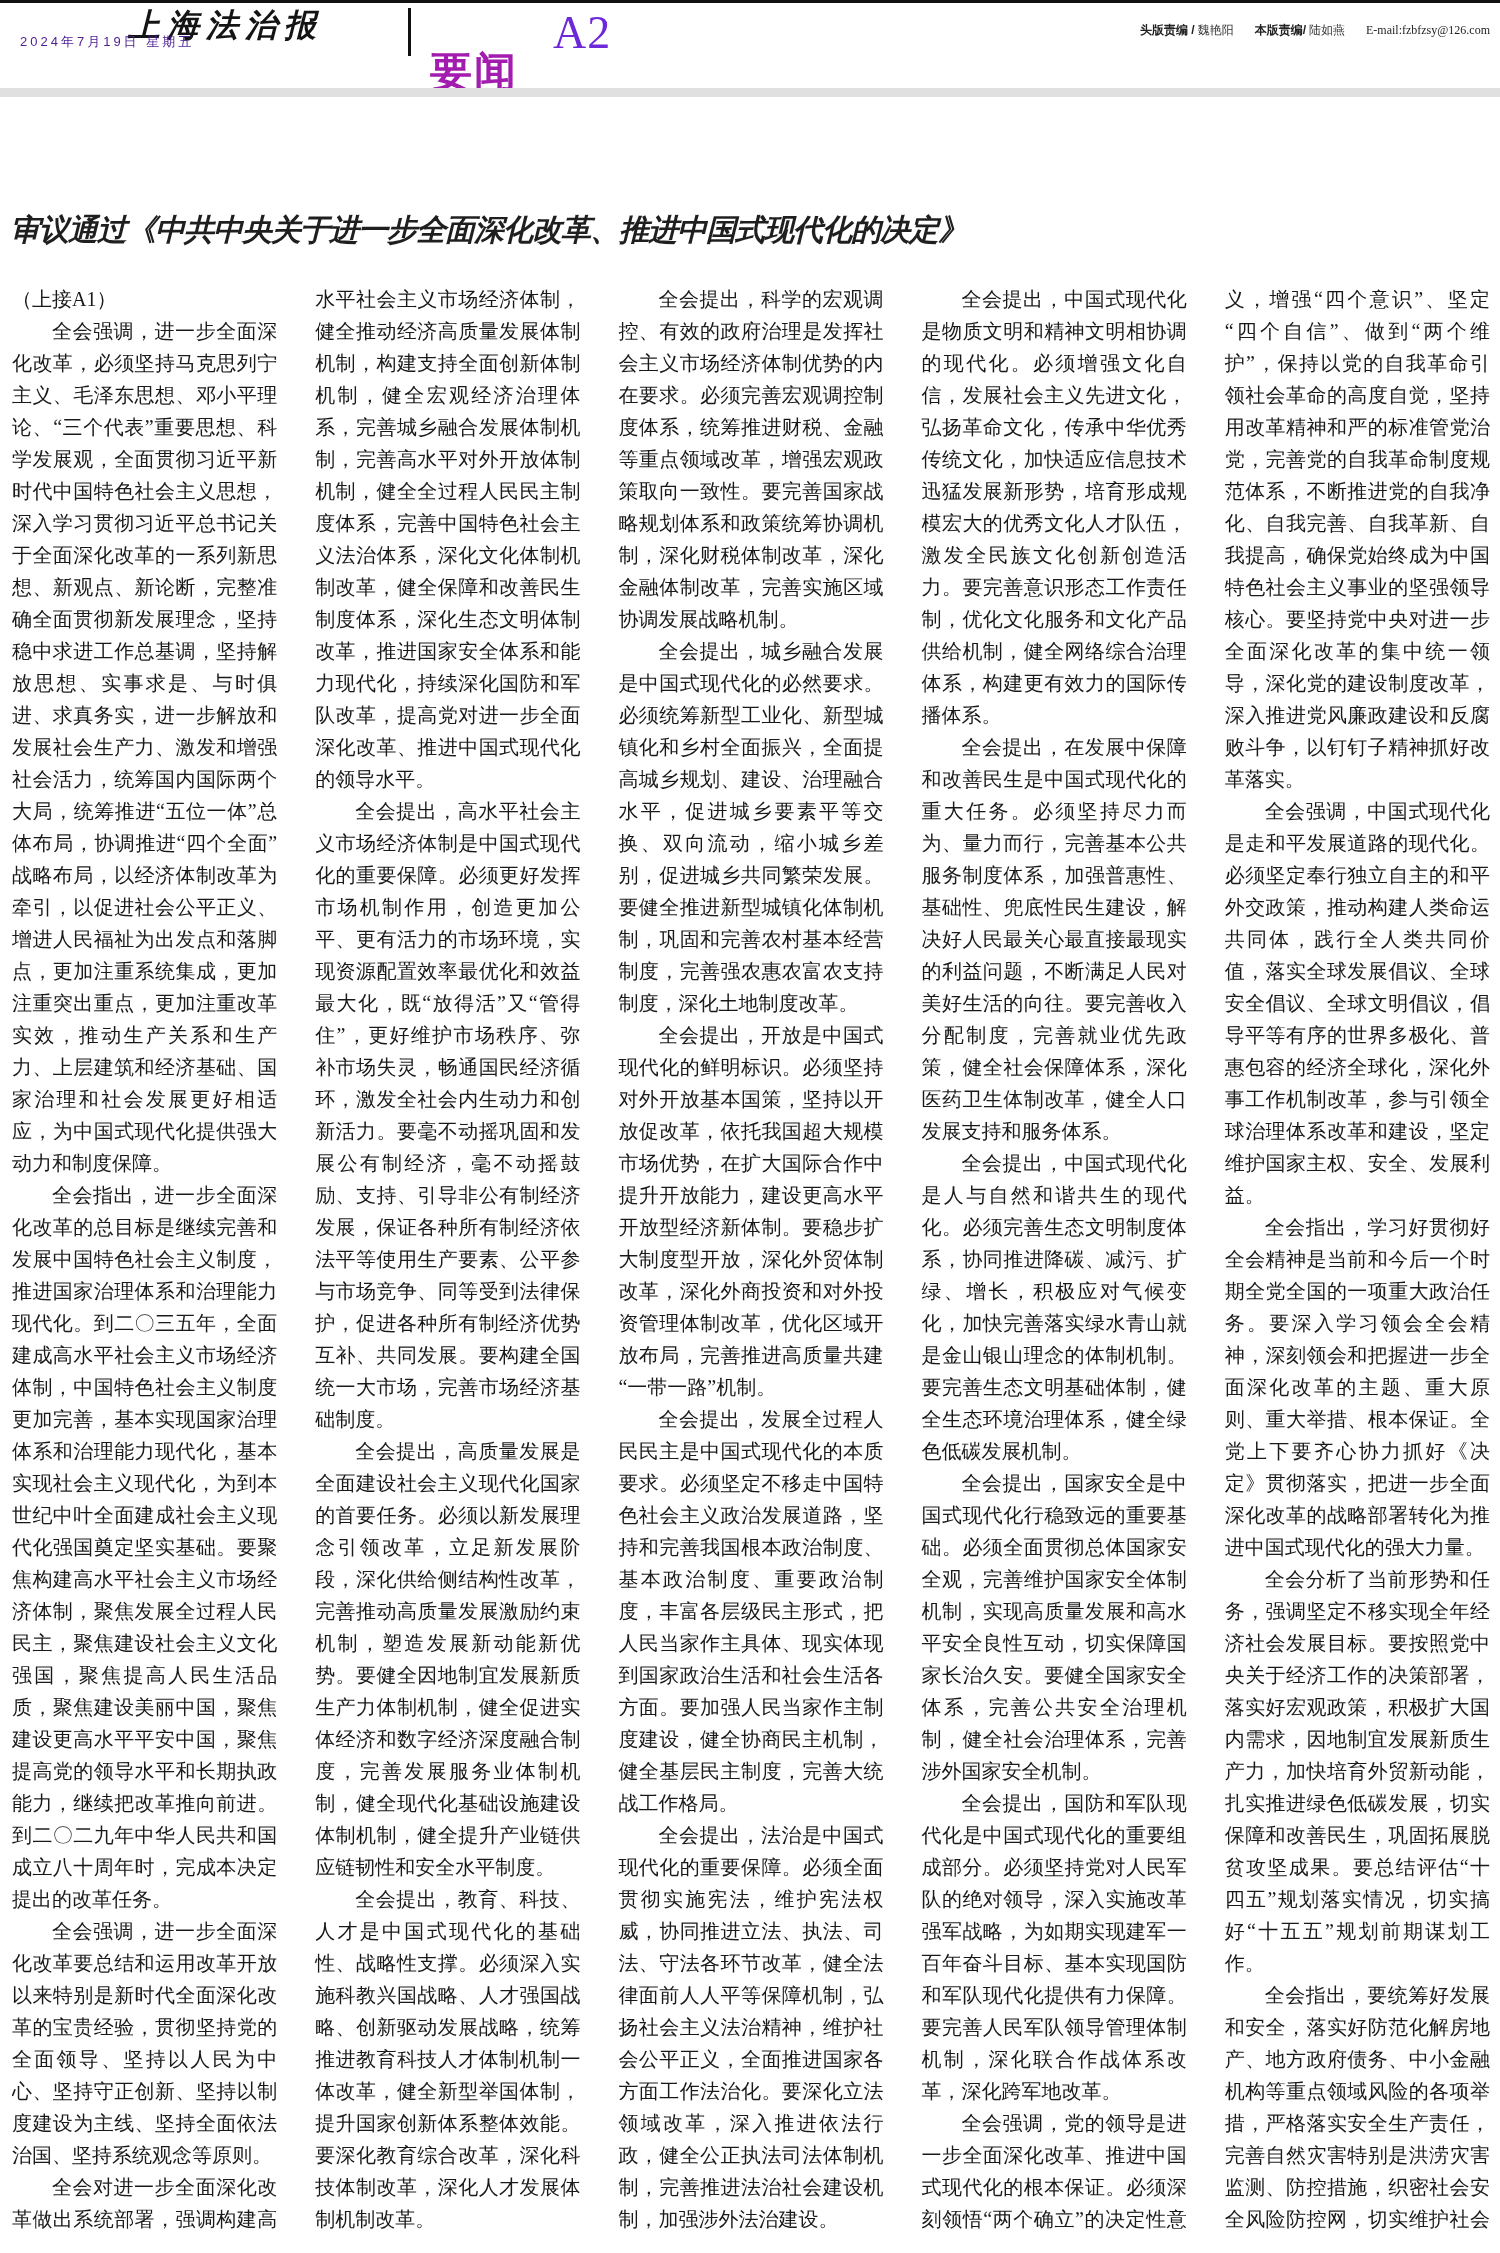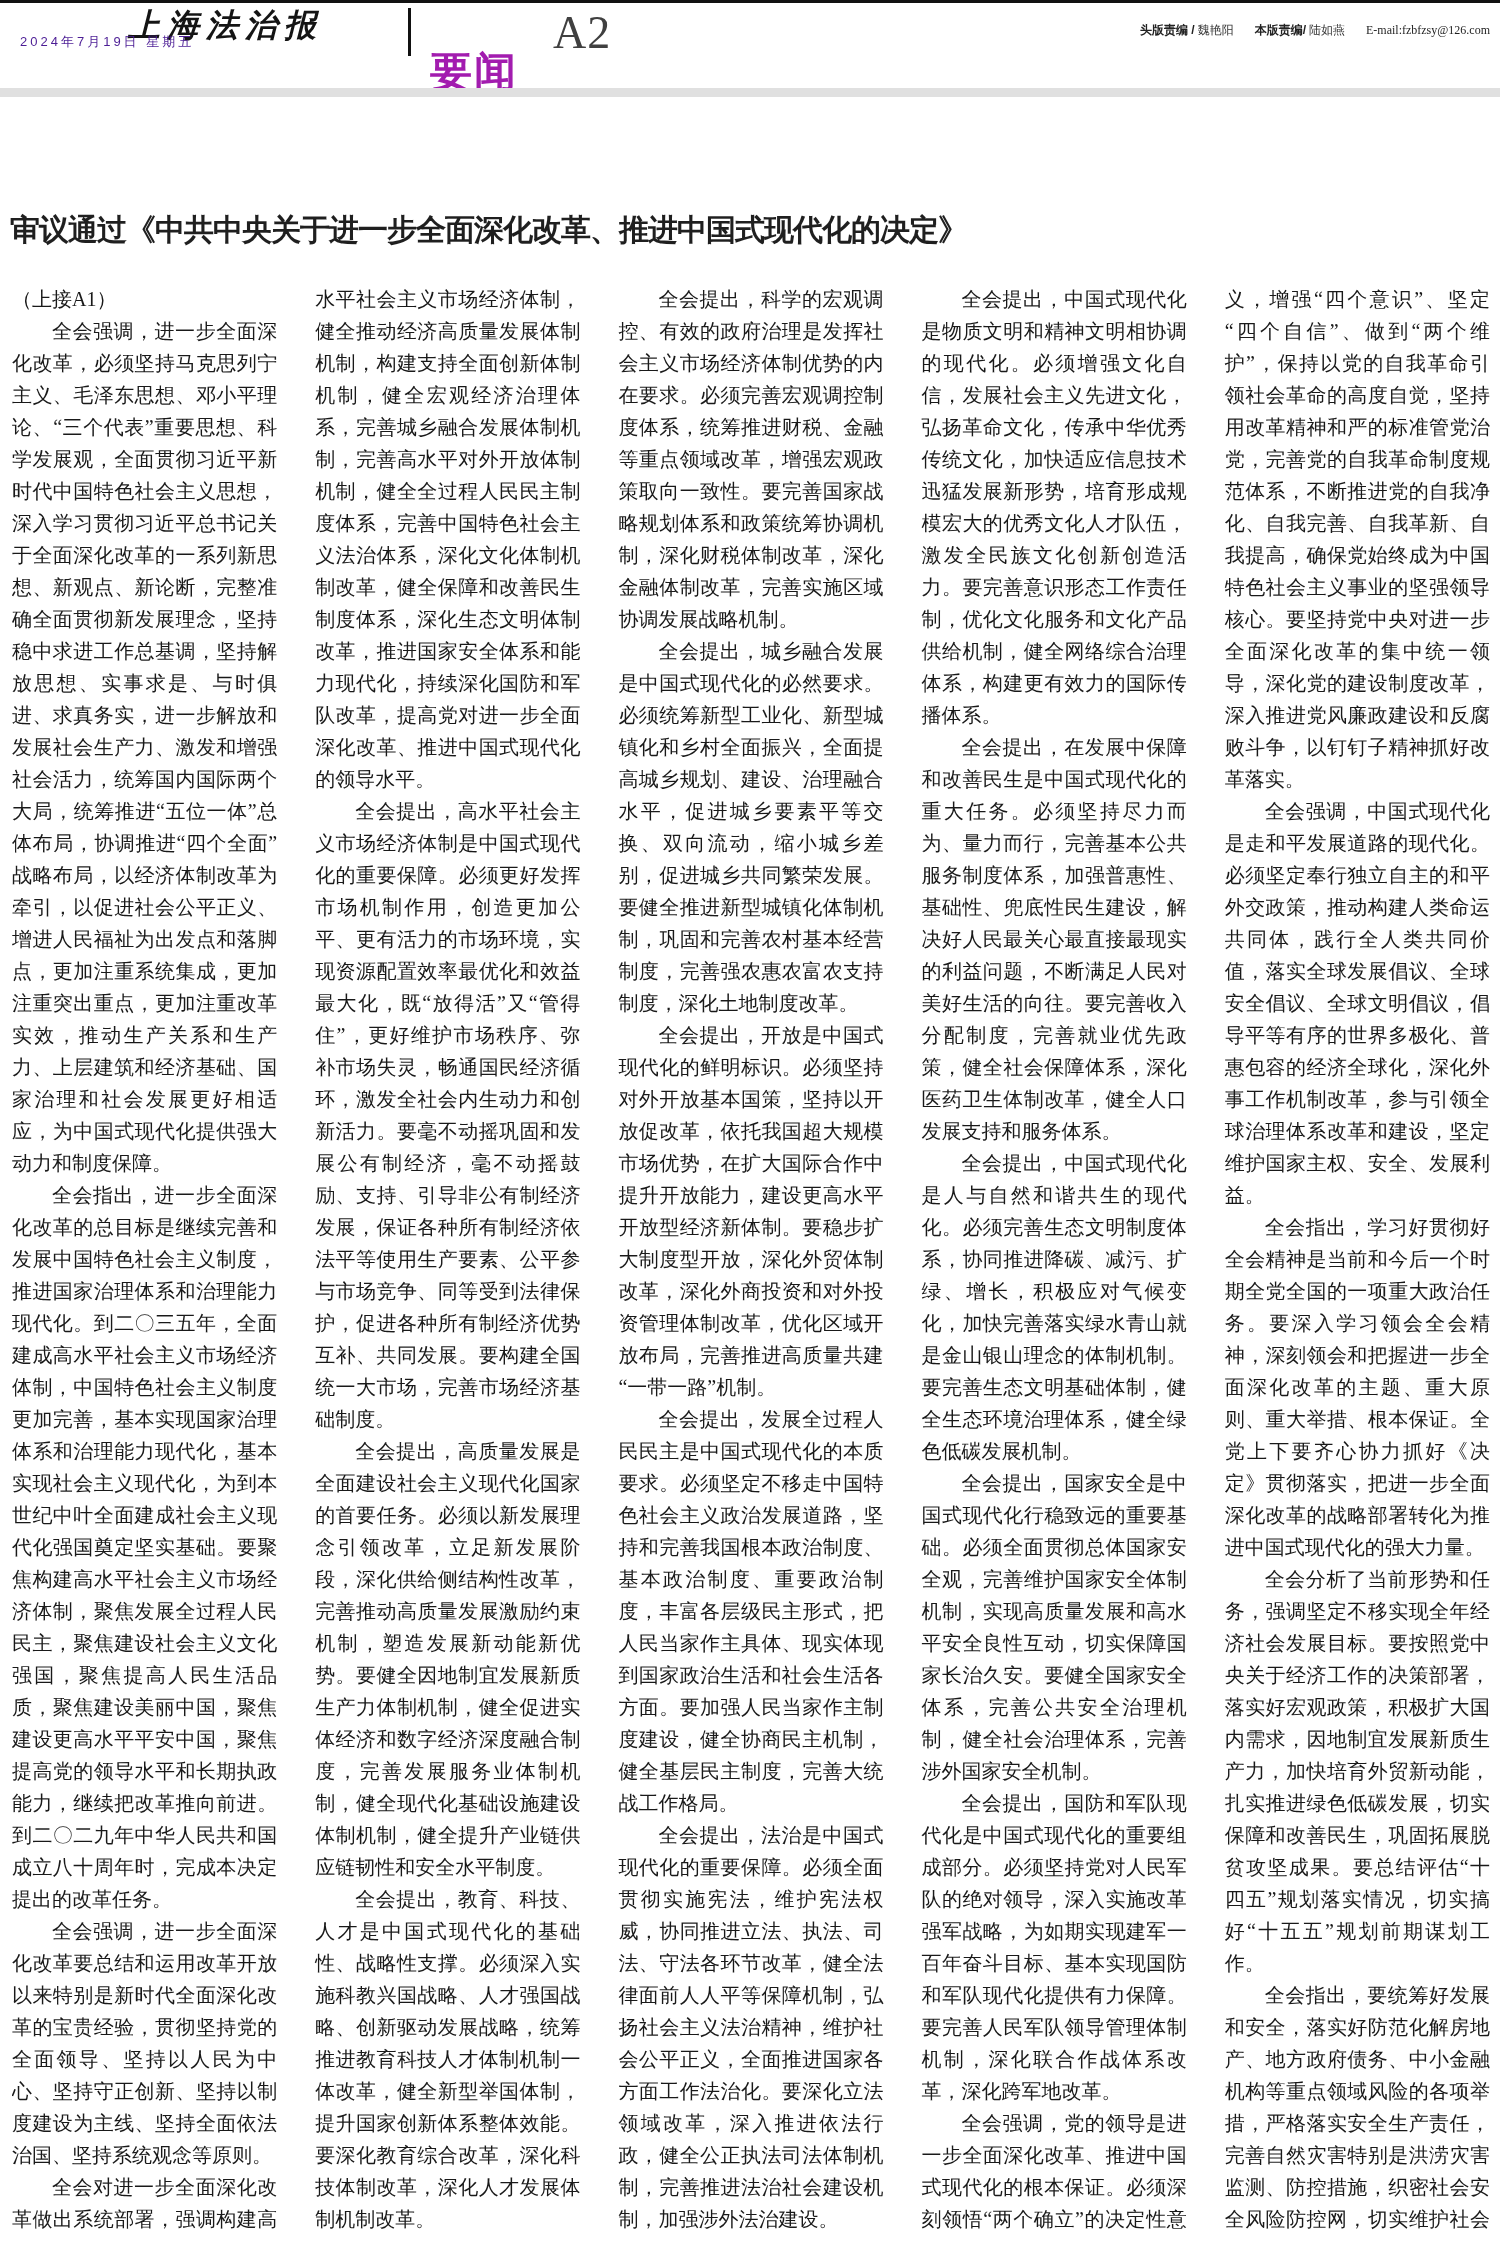--- a/index.html
+++ b/index.html
@@ -21,41 +21,42 @@
     font-size:13px;letter-spacing:3px;color:#4c1d95;white-space:nowrap;
   }
   .masthead-divider{position:absolute;left:408px;top:8px;width:3px;height:48px;background:#111;}
   .section-label{
     position:absolute;left:430px;top:8px;
     font-family:"Liberation Sans","DejaVu Sans",sans-serif;
     font-size:42px;font-weight:700;color:#a21caf;letter-spacing:2px;margin-top:36px;
   }
   .page-number{
     position:absolute;left:553px;top:6px;
-    font-size:46px;color:#404040;letter-spacing:1px;
+    font-size:46px;color:#6d28d9;letter-spacing:1px;
   }
   .editors{
     position:absolute;right:10px;top:22px;white-space:nowrap;
     font-size:12px;color:#222;
   }
   .editors .lbl{font-family:"Liberation Sans","DejaVu Sans",sans-serif;font-weight:700;}
   .editors .nm{font-weight:400;color:#333;margin-right:18px;}
   .editors .em{font-family:"Liberation Serif","DejaVu Serif",serif;color:#1e1e1e;}
   .gray-band{position:absolute;left:0;top:88px;width:1500px;height:9px;background:#e0e0e0;}
   
   .headline{
     position:absolute;left:8px;top:94px;width:1480px;
     font-size:95px;font-weight:700;letter-spacing:4px;color:#2a2a2a;
     white-space:nowrap;
   }
   .subheadline{
     position:absolute;left:10px;top:210px;width:1480px;
     font-family:"Liberation Sans","DejaVu Sans",sans-serif;
     font-size:30px;font-weight:700;letter-spacing:-1px;color:#1f1f1f;
     white-space:nowrap;
+    font-style:italic;
   }
   
   .body-columns{
     position:absolute;left:12px;top:283px;width:1478px;height:1956px;
     column-count:5;column-gap:38px;column-fill:auto;
     font-size:20px;line-height:32px;text-align:justify;color:#191919;
     overflow:hidden;
   }
   .body-columns p{margin:0;padding:0;text-indent:2em;}
   .body-columns p.continued{text-indent:0;}

